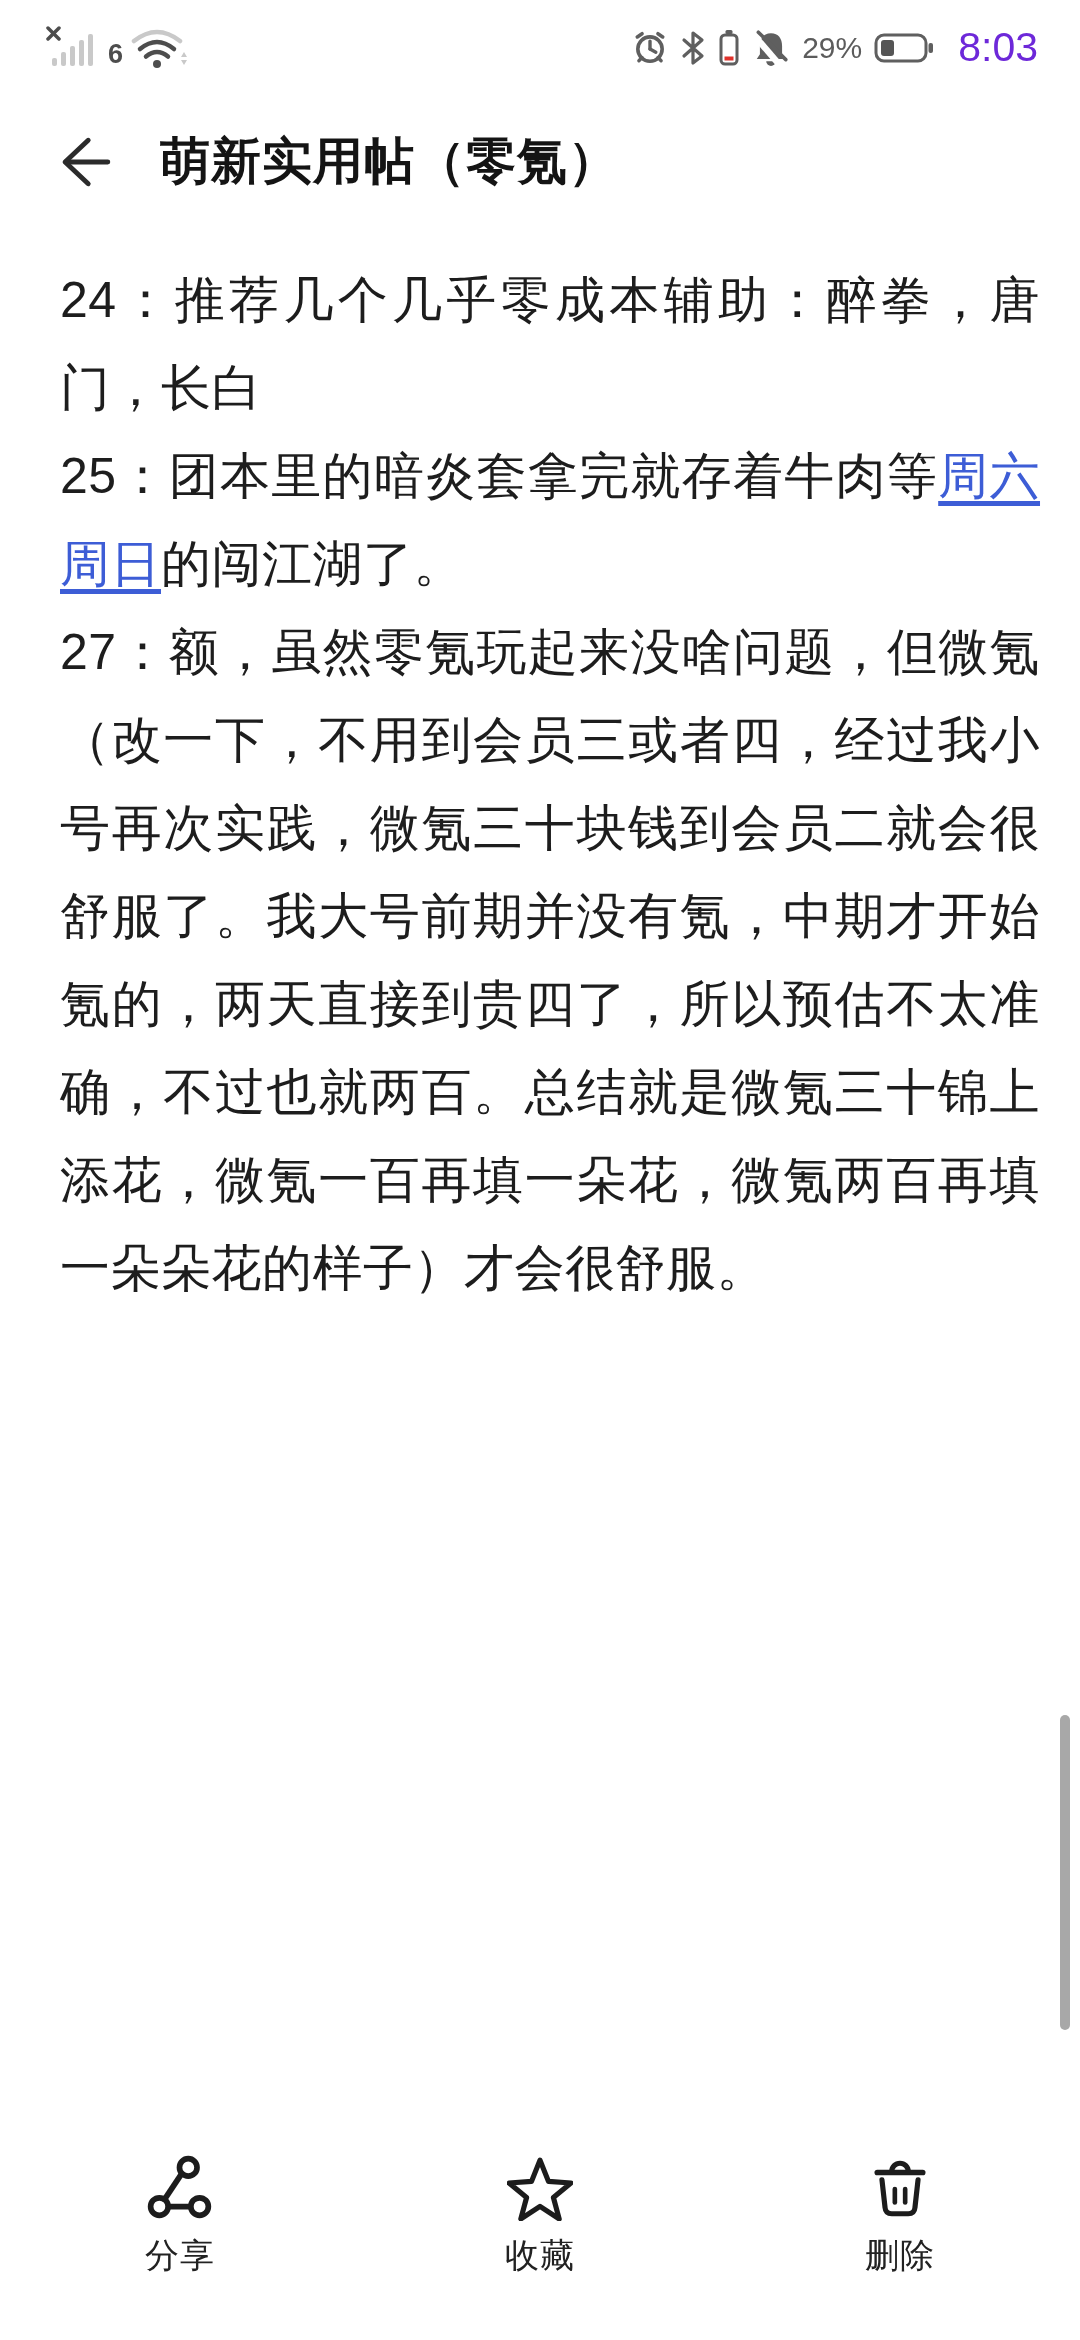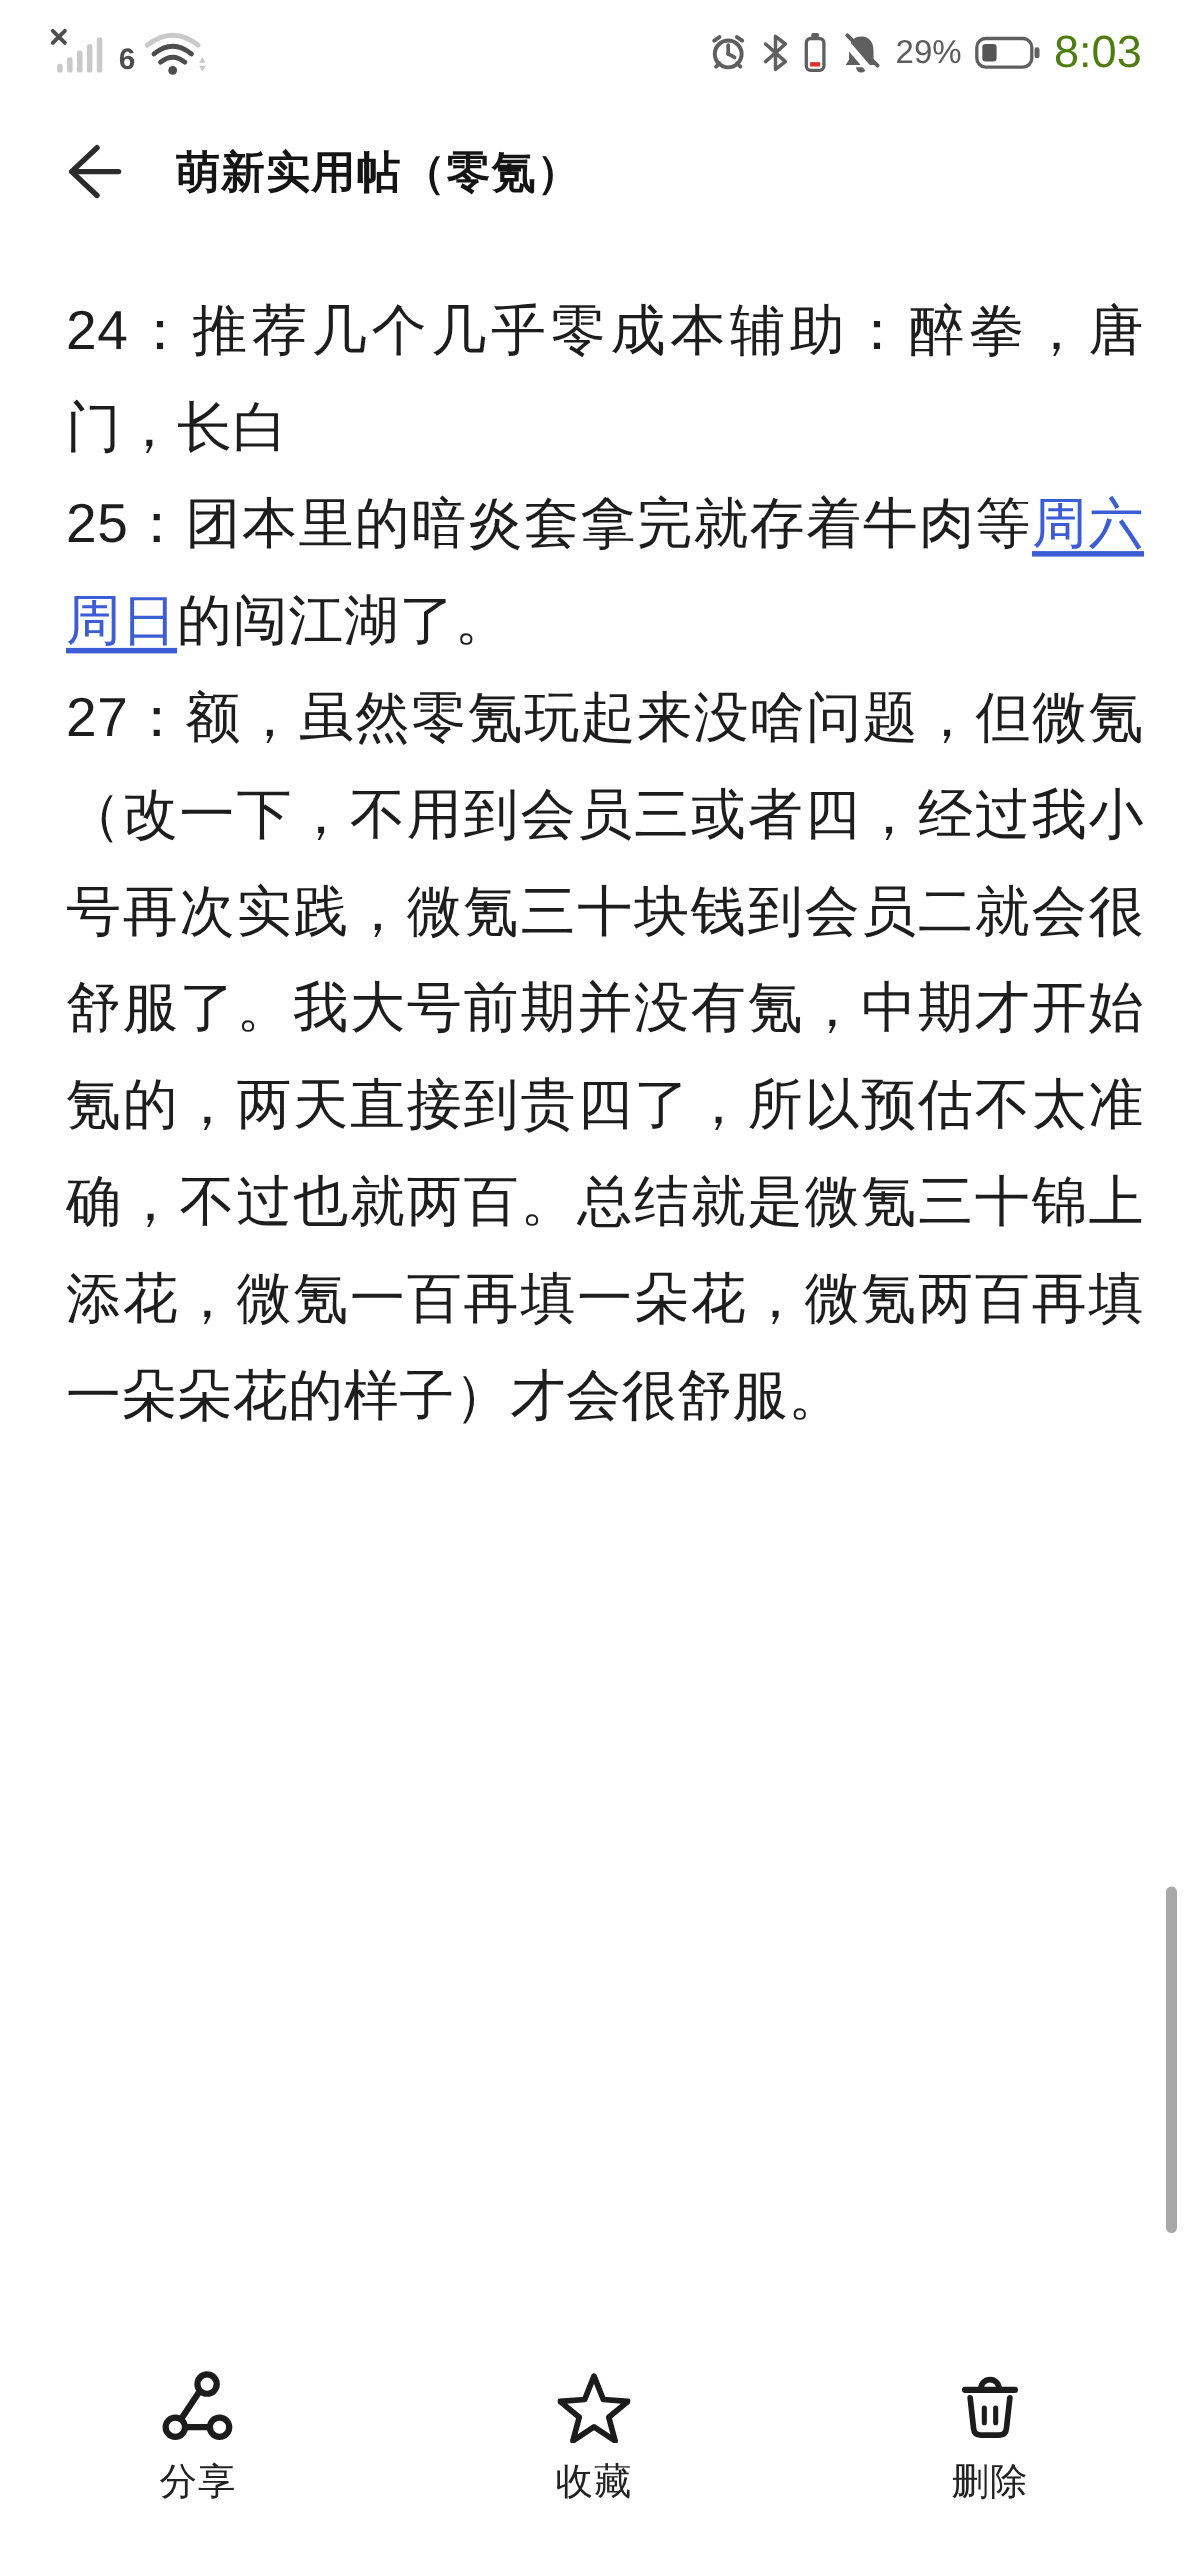--- a/index.html
+++ b/index.html
@@ -11,26 +11,26 @@
   .status-bar{
     position:absolute;top:0;left:0;right:0;height:95px;
     display:flex;align-items:center;justify-content:space-between;
     padding:0 42px 0 46px;box-sizing:border-box;color:#5f5f5f;
   }
   .sb-left,.sb-right{display:flex;align-items:center;}
   .sb-left{gap:6px;}
   .sb-right{gap:12px;}
   .wifi-gen{font-size:27px;font-weight:bold;color:#4d4d4d;align-self:flex-start;margin:14px 0 0 6px;}
   .sb-text{font-size:30px;color:#5c5c5c;}
-  .sb-time{font-size:41px;color:#4d7c0f;margin-left:0;}
+  .sb-time{font-size:41px;color:#6d28d9;margin-left:12px;}
   .sb-icon{display:inline-flex;align-items:center;}
   
   .header{position:absolute;top:128px;left:56px;right:40px;display:flex;align-items:center;gap:48px;}
   .back-btn{background:none;border:none;padding:0;margin:0;cursor:pointer;display:inline-flex;}
-  .page-title{margin:0;font-size:40px;font-weight:bold;color:#141414;letter-spacing:1px;}
+  .page-title{margin:0;font-size:50px;font-weight:bold;color:#141414;letter-spacing:1px;}
   
   .note-body{
     position:absolute;top:256px;left:60px;width:980px;
     font-size:50px;line-height:88px;letter-spacing:0.5px;color:#1d1d1d;
     text-align:justify;
   }
   .note-body p{margin:0;}
   .inline-link{color:#3d5dd6;text-decoration:underline;text-underline-offset:8px;cursor:pointer;}
   .circle-emoji{
     display:inline-block;width:32px;height:32px;border:11px solid #e23b30;

